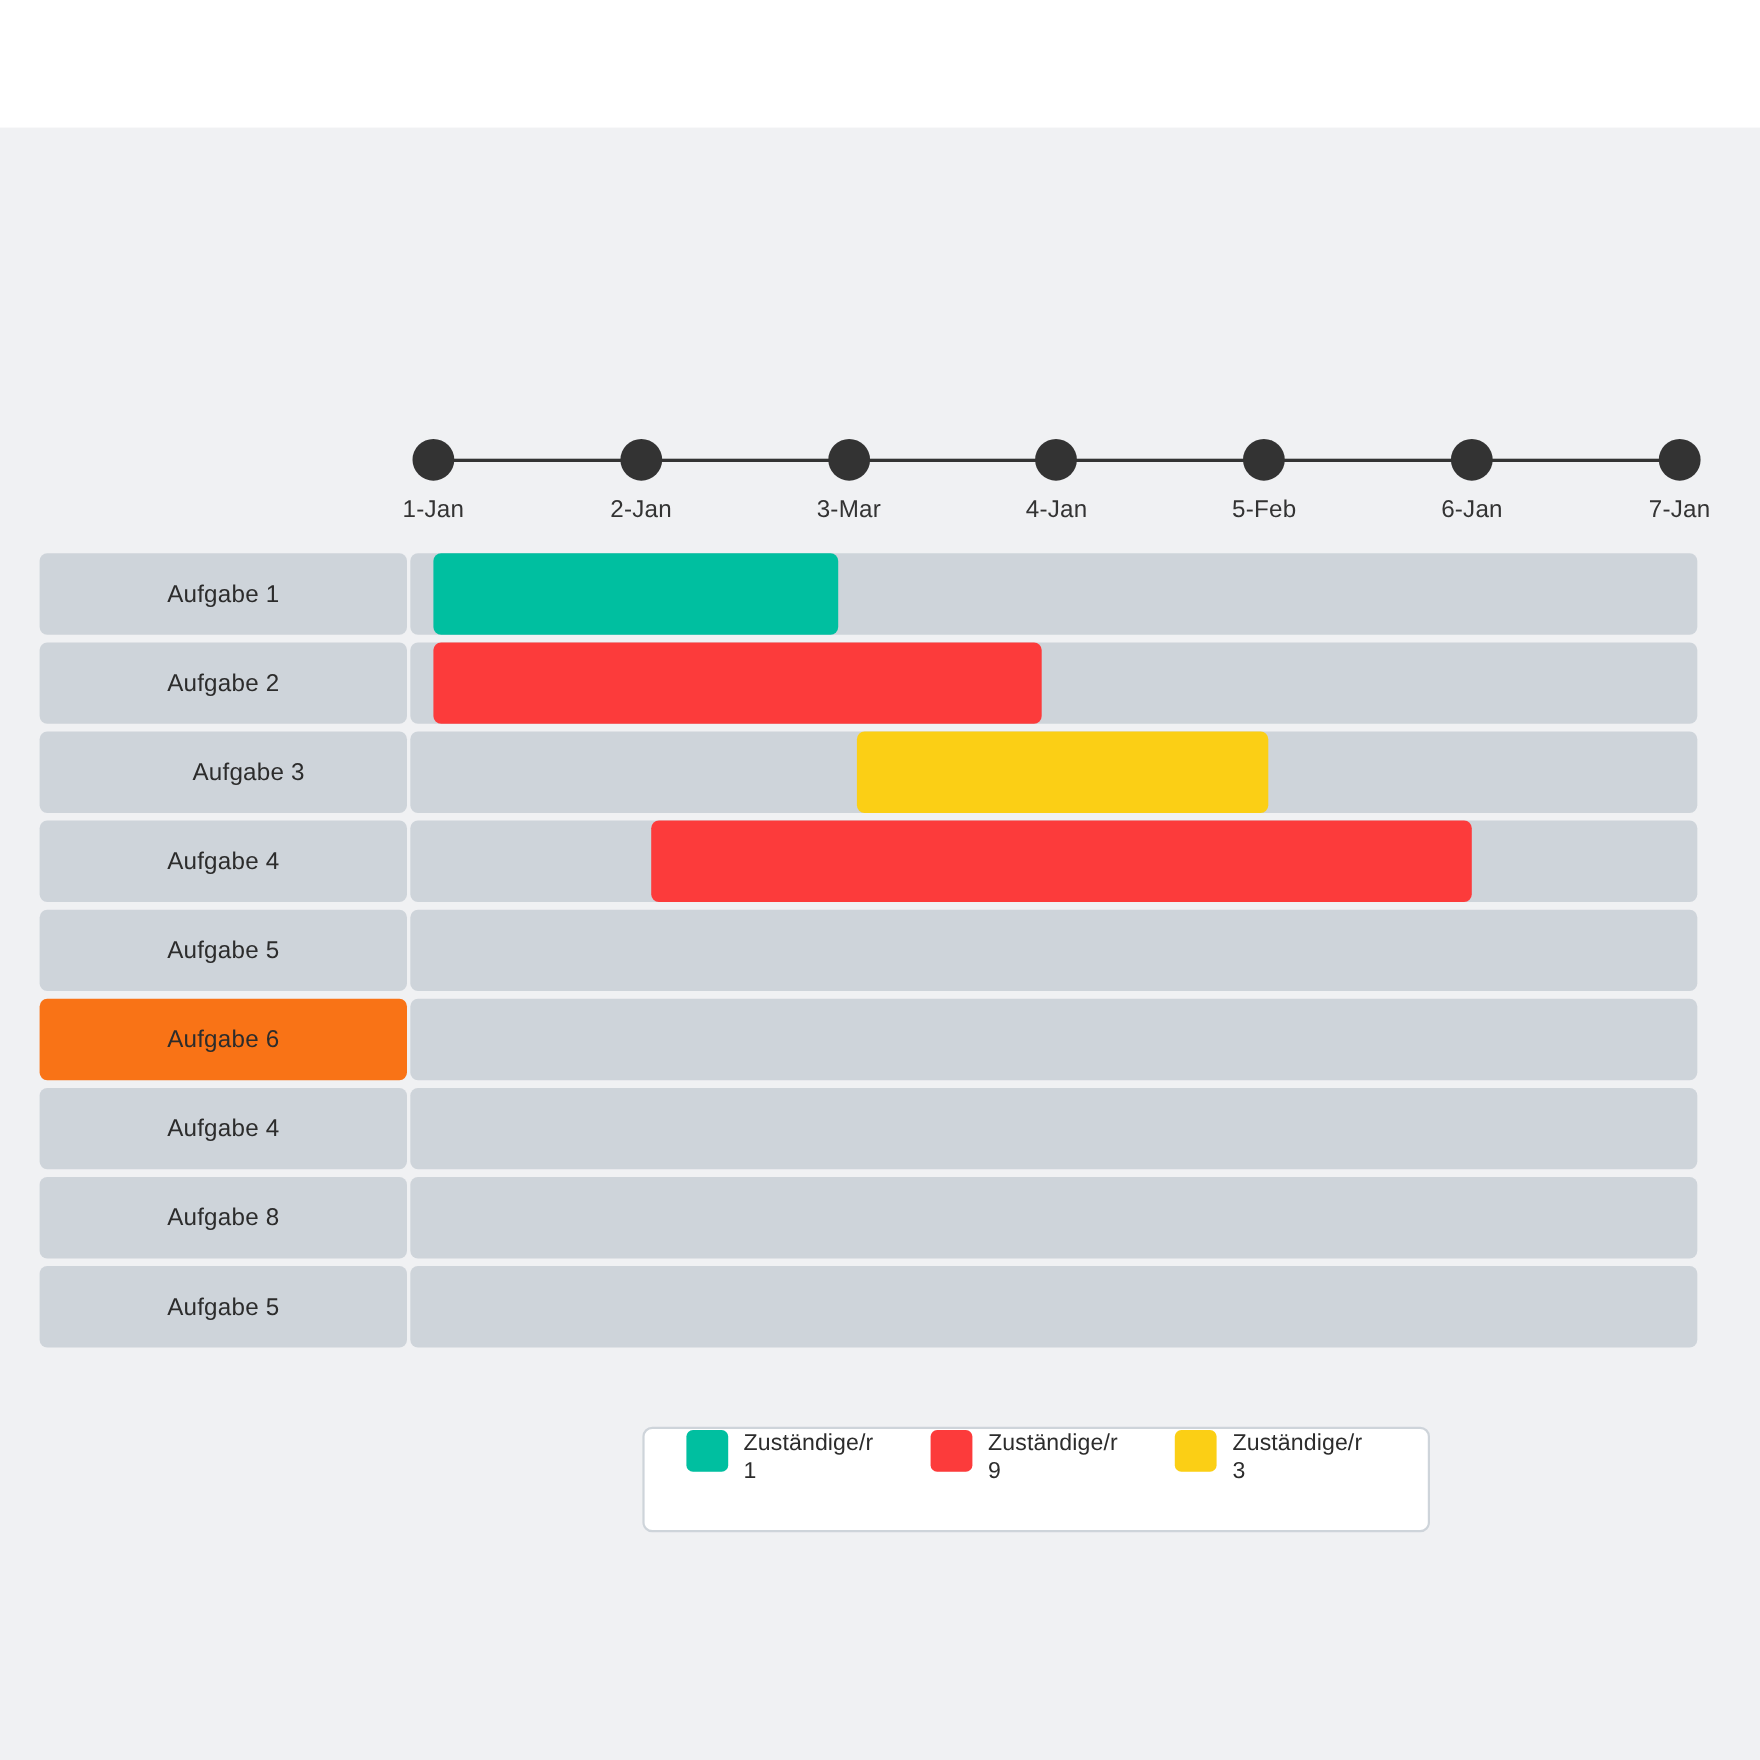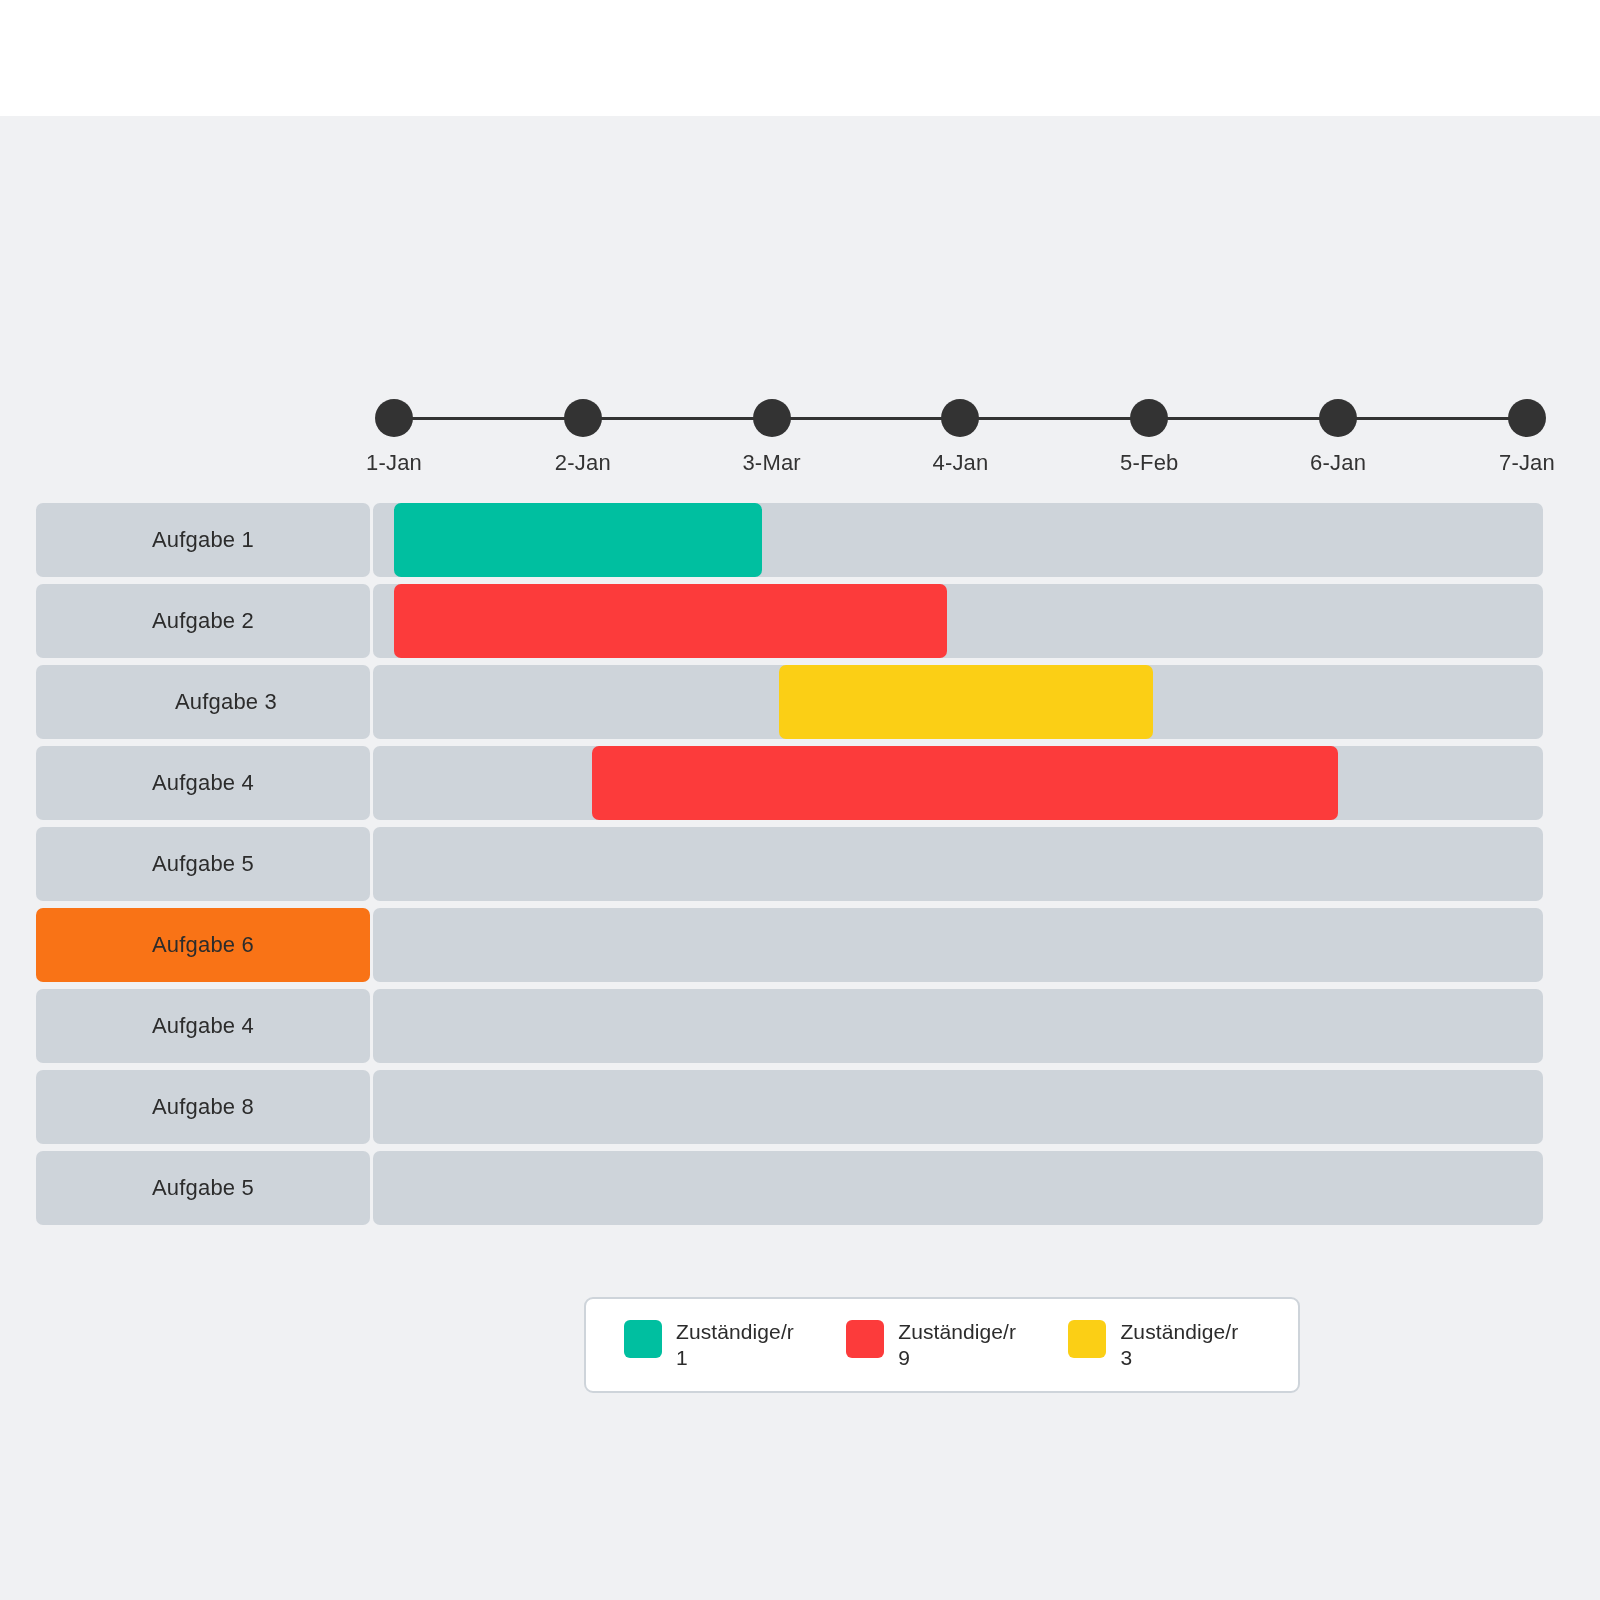--- a/index.html
+++ b/index.html
@@ -110,21 +110,21 @@
     position: absolute;
     left: 584px;
     top: 1297px;
     width: 716px;
     height: 96px;
     background: #ffffff;
     border: 2px solid #ced4da;
     border-radius: 9px;
     box-sizing: border-box;
     display: flex;
-    align-items: center;
+    align-items: flex-start;
     padding-left: 38px;
   }
   .legend-item {
     display: flex;
     align-items: flex-start;
     margin-right: 50px;
   }
   .legend-swatch {
     width: 38px;
     height: 38px;

